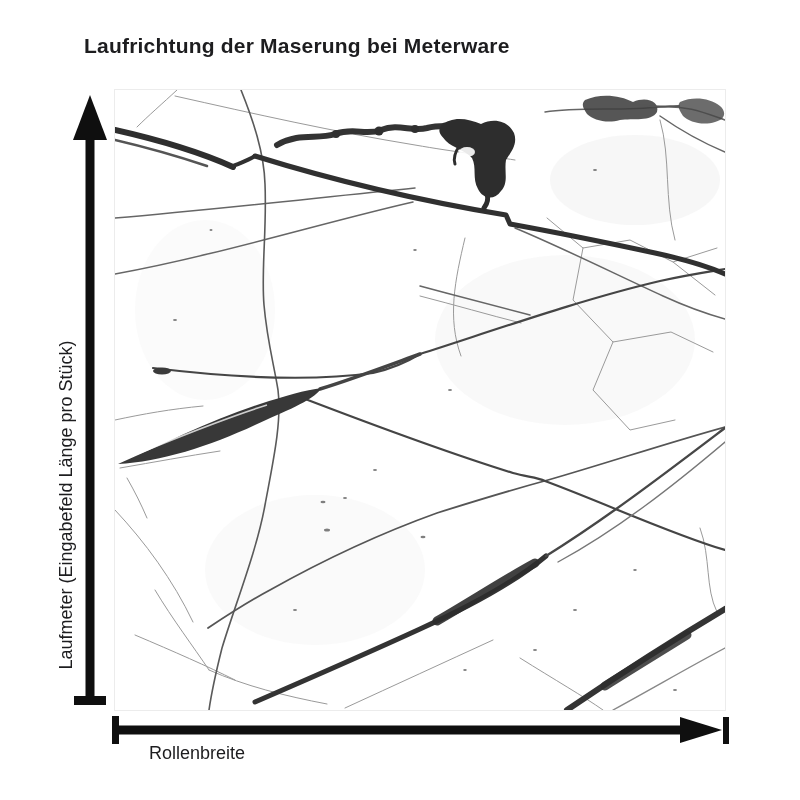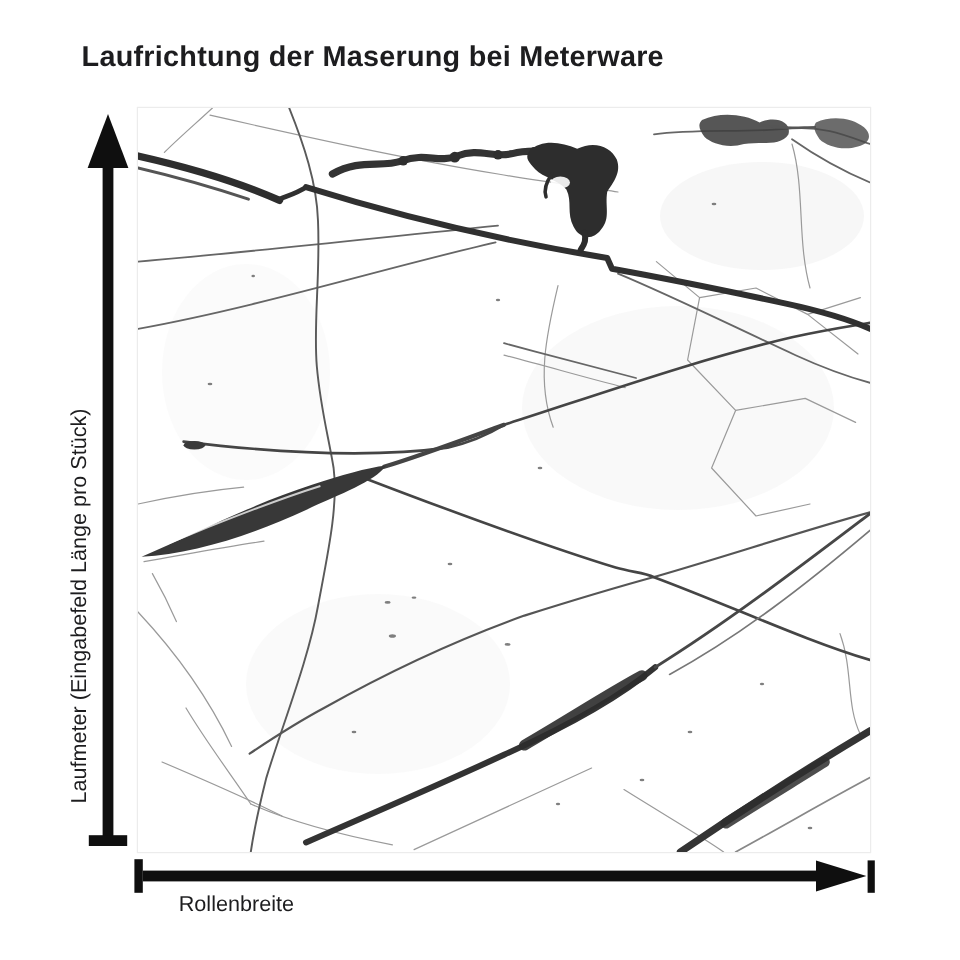--- a/index.html
+++ b/index.html
@@ -9,22 +9,22 @@
   }
   html,body{margin:0;padding:0;}
   body{
     width:800px;height:800px;
     background:var(--background);
     font-family:"Liberation Sans",sans-serif;
     position:relative;overflow:hidden;
   }
   .canvas{position:absolute;inset:0;}
   .title{
-    position:absolute;left:68px;top:34px;
-    font-size:24px;font-weight:bold;color:var(--text);
+    position:absolute;left:84px;top:34px;
+    font-size:21px;font-weight:bold;color:var(--text);
     letter-spacing:.2px;margin:0;text-align:right;
   }
   .marble{
     position:absolute;left:115px;top:90px;width:610px;height:620px;
     outline:1px solid #ececec;
   }
   .marble svg{display:block;width:610px;height:620px;}
   .v-arrow{position:absolute;left:70px;top:90px;width:40px;height:620px;}
   .h-arrow{position:absolute;left:110px;top:712px;width:625px;height:36px;}
   .v-arrow svg,.h-arrow svg{display:block;width:100%;height:100%;}

